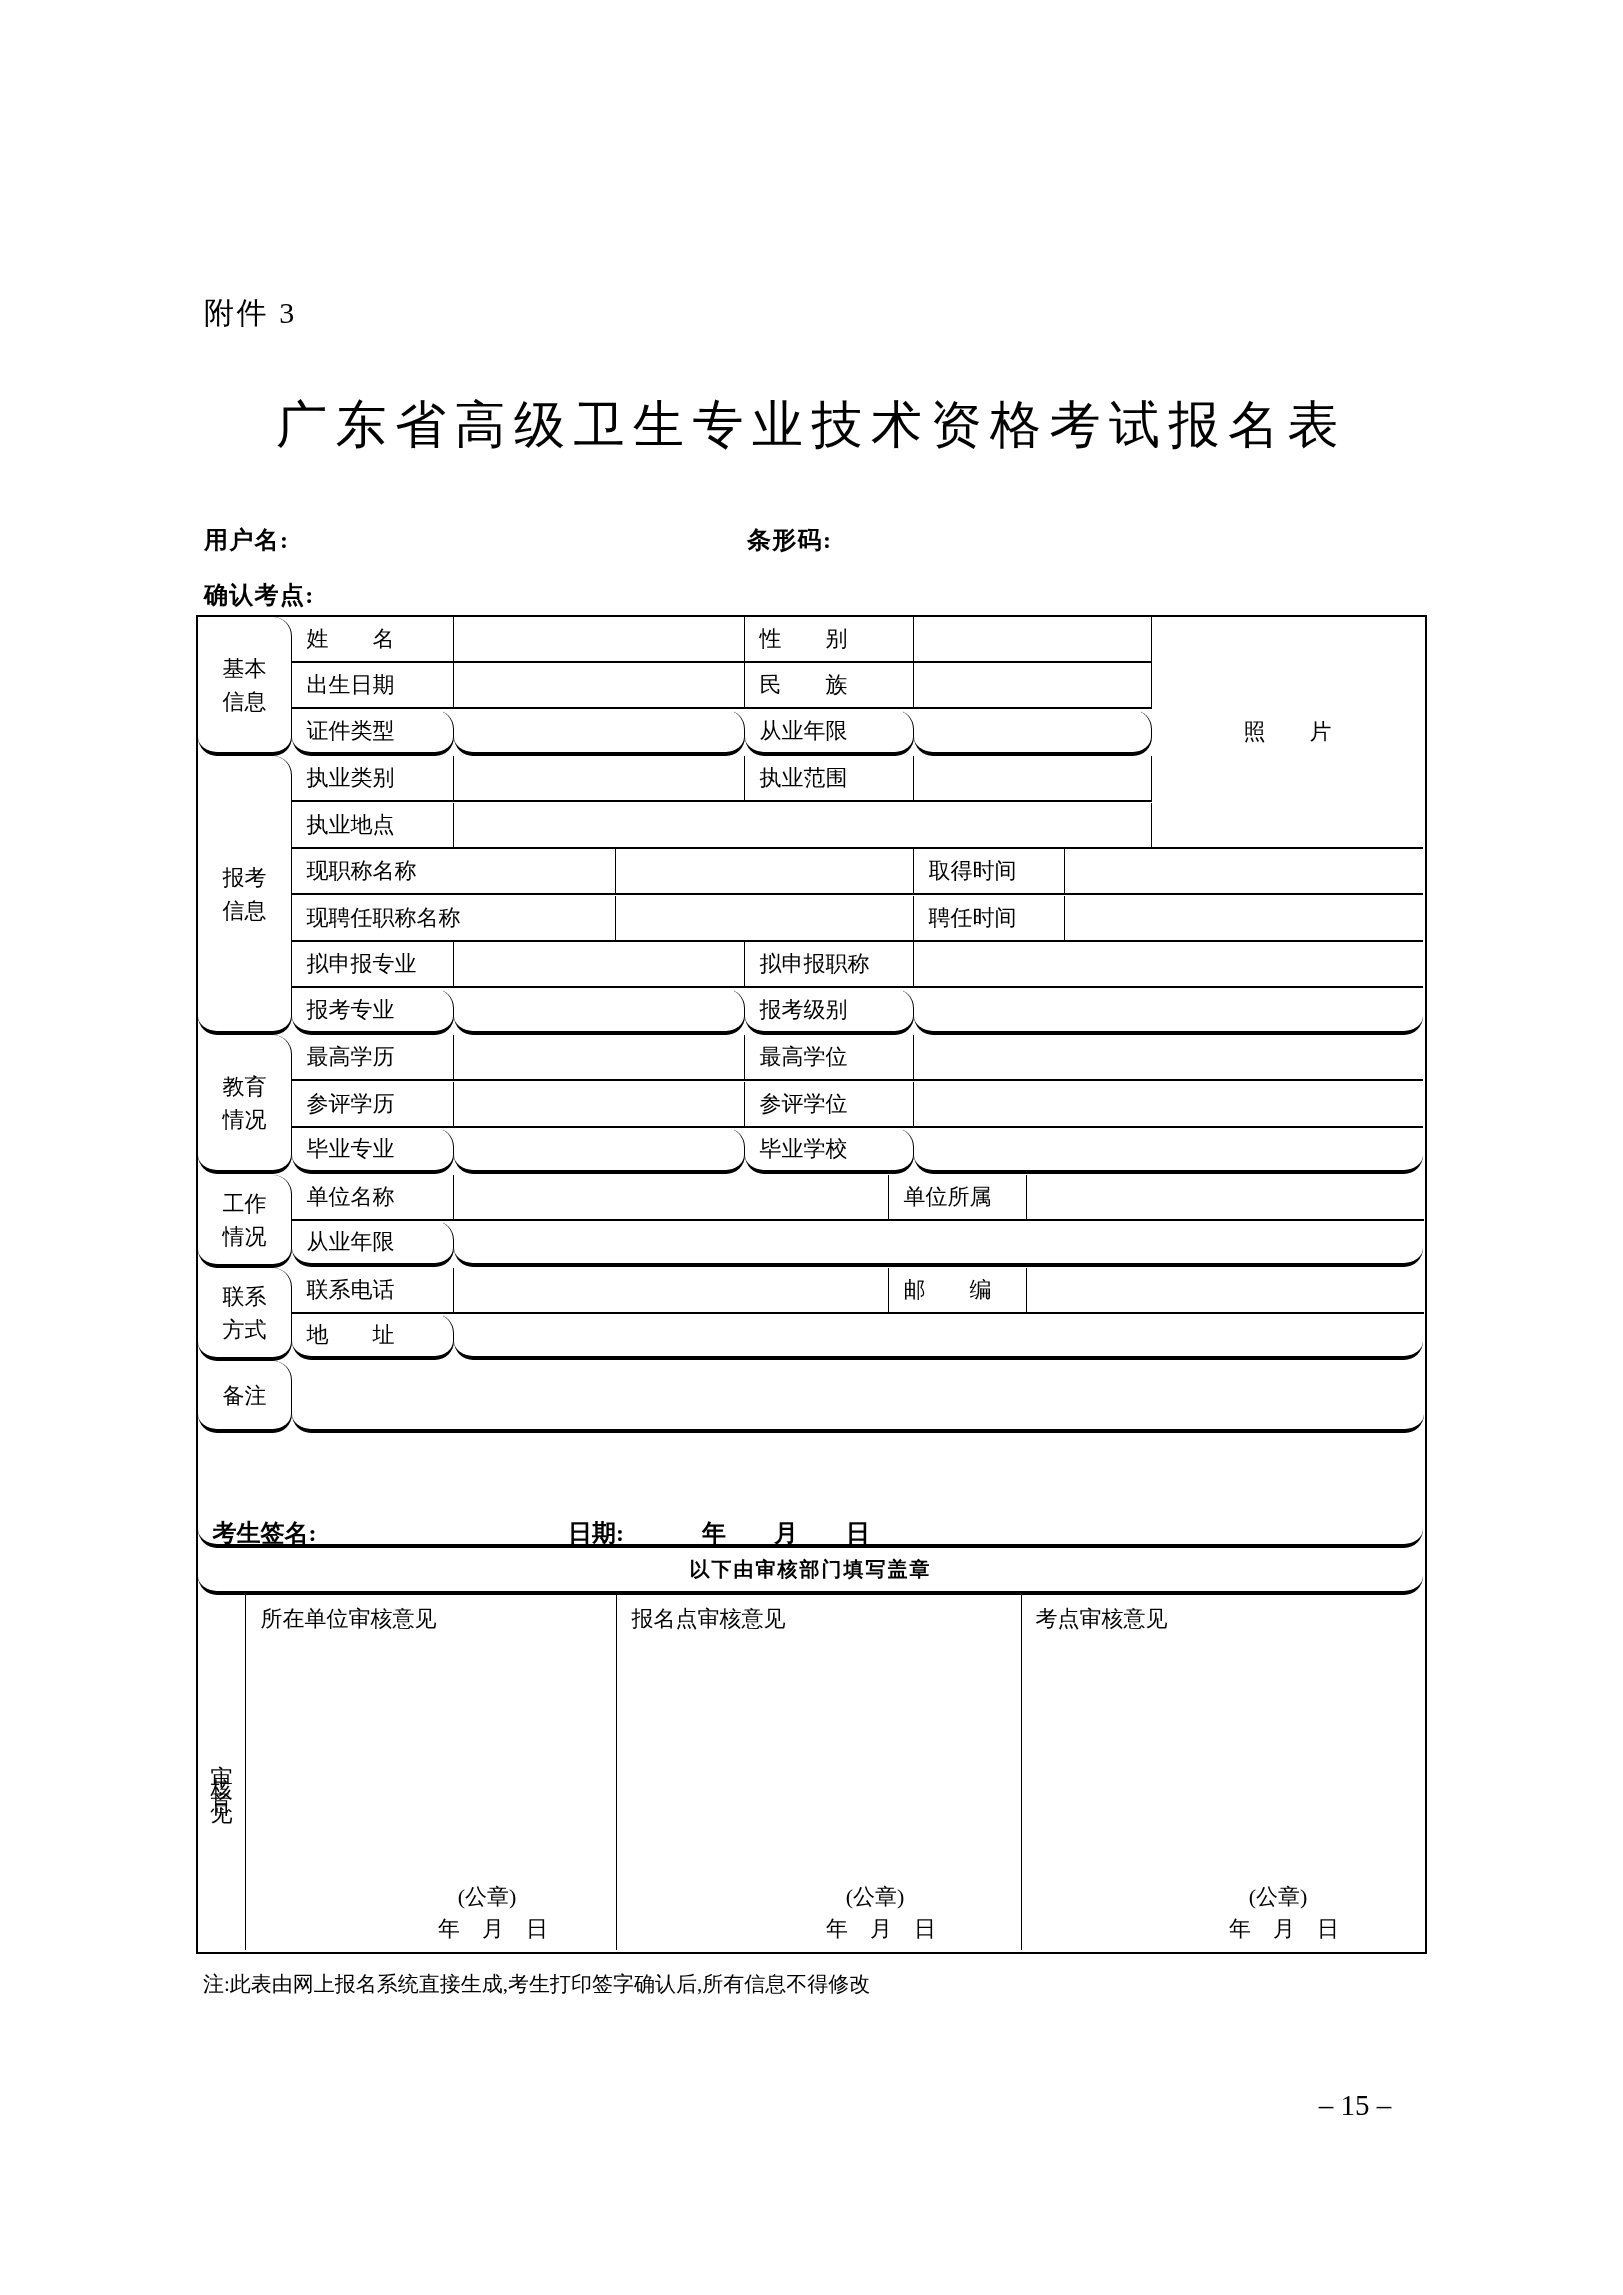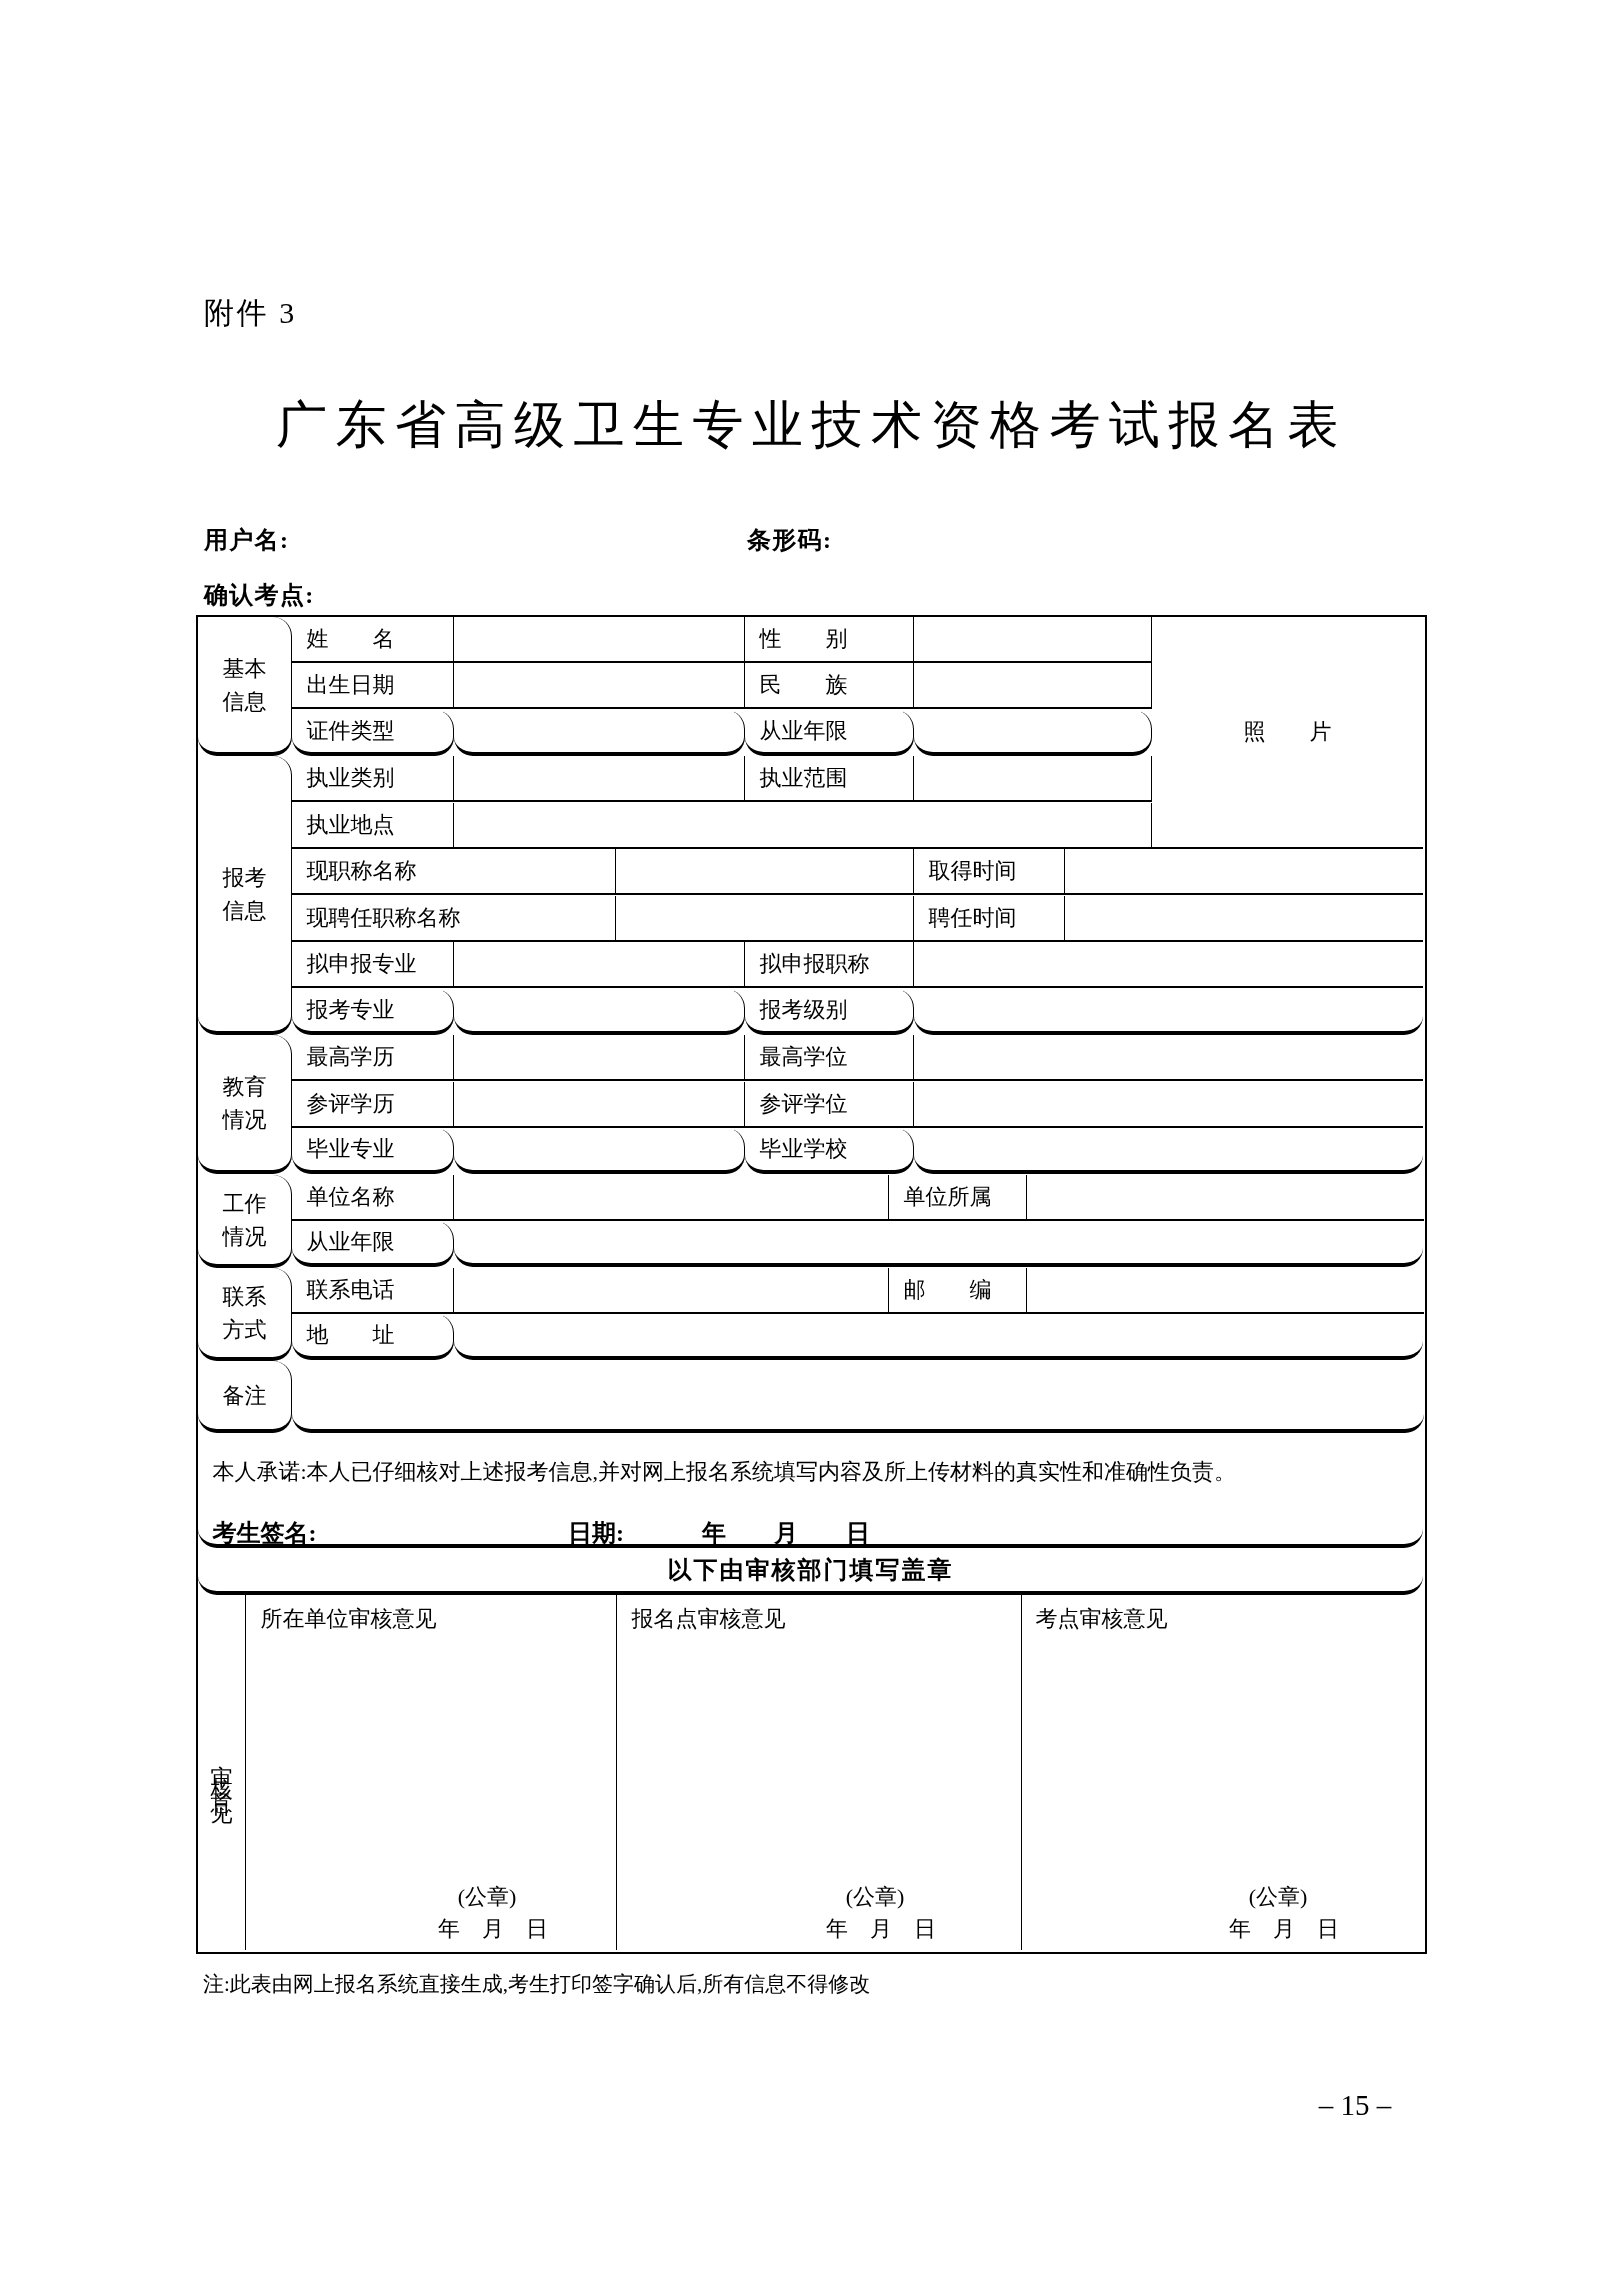--- a/index.html
+++ b/index.html
@@ -30,21 +30,21 @@
   .grp > span { display:inline-block; width:50px; line-height:1.5; }
   .ctr { display:flex; align-items:center; justify-content:center; }
   .photo-cell { display:flex; align-items:center; justify-content:center; }
 
   .decl-text { position:absolute; left:14.4px; top:23.6px; font-size:22px; }
   .sig-label { position:absolute; top:84px; font-size:24px; font-weight:bold; }
   .sig-name  { left:14.4px; }
   .sig-date  { left:370px; }
   .sig-ymd   { left:504px; }
 
-  .banner-cell { font-size:24px; font-weight:bold; letter-spacing:2px; }
+  .banner-cell { font-size:20px; font-weight:bold; letter-spacing:2px; }
 
   .aud-side { display:flex; align-items:center; justify-content:center; }
   .aud-side > span { writing-mode:vertical-lr; text-orientation:upright; letter-spacing:13px; }
   .aud-label { position:absolute; left:14.4px; top:9.2px; font-size:22px; }
   .aud-stamp { position:absolute; left:0; right:0; bottom:38px; text-align:center;
                font-size:22px; transform:translateX(56px); }
   .aud-date  { position:absolute; left:0; right:0; bottom:6.5px; text-align:center;
                font-size:22px; transform:translateX(62px); }
 
   .footnote { position:absolute; left:203px; top:1970px; font-size:21px;text-align:center; }
@@ -154,21 +154,20 @@
     <div class="c val" style="left:256px;top:651px;width:435px;height:46px"></div>
     <div class="c lbl" style="left:691px;top:651px;width:138px;height:46px">邮　　编</div>
     <div class="c val er" style="left:829px;top:651px;width:397px;height:46px"></div>
 
     <div class="c lbl thk" style="left:94px;top:697px;width:162px;height:46px">地　　址</div>
     <div class="c val er thk" style="left:256px;top:697px;width:969px;height:46px"></div>
 
     <div class="c val er thk" style="left:94px;top:744px;width:1132px;height:72px"></div>
 
     <div class="c er thk" style="left:0;top:816px;width:1225px;height:115px">
-      <div class="decl-text">本人承诺:本人已仔细核对上述报考信息,并对网上报名系统填写内容及所上传材料的真实性和准确性负责。</div>
       <div class="sig-label sig-name">考生签名:</div>
       <div class="sig-label sig-date">日期:</div>
       <div class="sig-label sig-ymd">年　　月　　日</div>
     </div>
 
     <div class="c er thk ctr banner-cell" style="left:0;top:931px;width:1225px;height:47px">以下由审核部门填写盖章</div>
 
     <div class="c eb aud-side" style="left:0;top:978px;width:48px;height:355px">
         <span>审核意见</span>
       </div>

